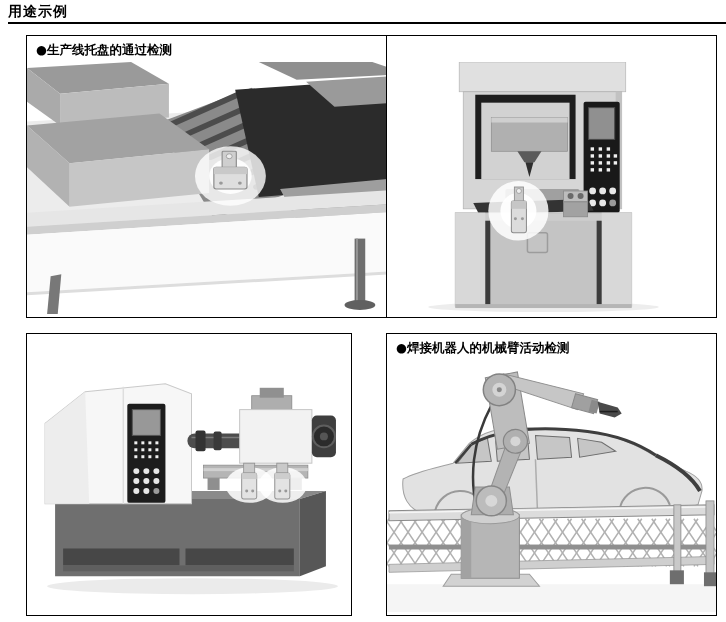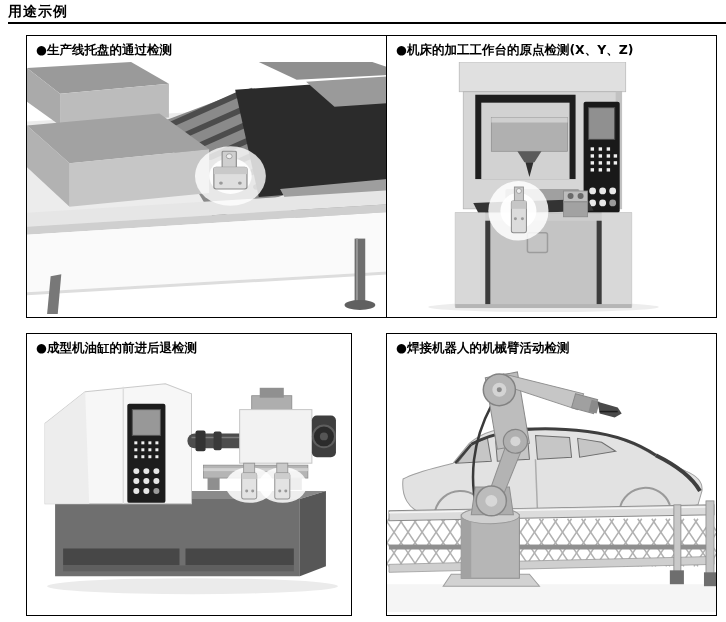--- a/index.html
+++ b/index.html
@@ -94,21 +94,20 @@
         <polygon points="20,216 29,214 26,254 17,254" fill="#787878"></polygon>
         <rect x="277" y="178" width="9" height="66" fill="#6e6e6e"></rect>
         <line x1="279" y1="178" x2="279" y2="244" stroke="#9a9a9a" stroke-width="1.5"></line>
         <ellipse cx="281.5" cy="245" rx="13" ry="5" fill="#606060"></ellipse>
       </g>
     </g>
   </svg>
 </section>
 
 <section class="panel" id="panel-1">
-  <div class="panel-label">●机床的加工工作台的原点检测(X、Y、Z)</div>
   <svg class="illus" viewBox="0 0 328 254" preserveAspectRatio="none">
     <g>
       <ellipse cx="156" cy="247" rx="115" ry="5" fill="#ededed"></ellipse>
 
       <g>
         <rect x="72" y="0" width="166" height="30" fill="#e0e0e0" stroke="#b5b5b5" stroke-width="0.7"></rect>
         <rect x="76" y="30" width="158" height="118" fill="#d6d6d6" stroke="#b0b0b0" stroke-width="0.7"></rect>
         <rect x="228" y="30" width="6" height="118" fill="#c2c2c2"></rect>
         <rect x="88" y="33" width="100" height="85" fill="#1e1e1e"></rect>
         <rect x="94" y="41" width="88" height="77" fill="#d2d2d2"></rect>
@@ -178,21 +177,20 @@
         <rect x="124" y="140" width="15" height="32" rx="2" fill="#dcdcdc" stroke="#8a8a8a" stroke-width="1"></rect>
         <rect x="124" y="140" width="15" height="8" fill="#c6c6c6"></rect>
         <circle cx="128" cy="158" r="1.5" fill="#999999"></circle>
         <circle cx="135" cy="158" r="1.5" fill="#999999"></circle>
       </g>
     </g>
   </svg>
 </section>
 
 <section class="panel" id="panel-2">
-  <div class="panel-label">●成型机油缸的前进后退检测</div>
   <svg class="illus" viewBox="0 0 323 254" preserveAspectRatio="none">
     <g>
       <ellipse cx="165" cy="228" rx="145" ry="8" fill="#ebebeb"></ellipse>
 
       <g>
         <polygon points="28,140 272,140 298,132 54,132" fill="#8a8a8a"></polygon>
         <polygon points="28,140 272,140 272,218 28,218" fill="#6f6f6f"></polygon>
         <polygon points="272,140 298,132 298,208 272,218" fill="#575757"></polygon>
         <rect x="36" y="190" width="116" height="17" fill="#474747"></rect>
         <rect x="158" y="190" width="108" height="17" fill="#474747"></rect>

